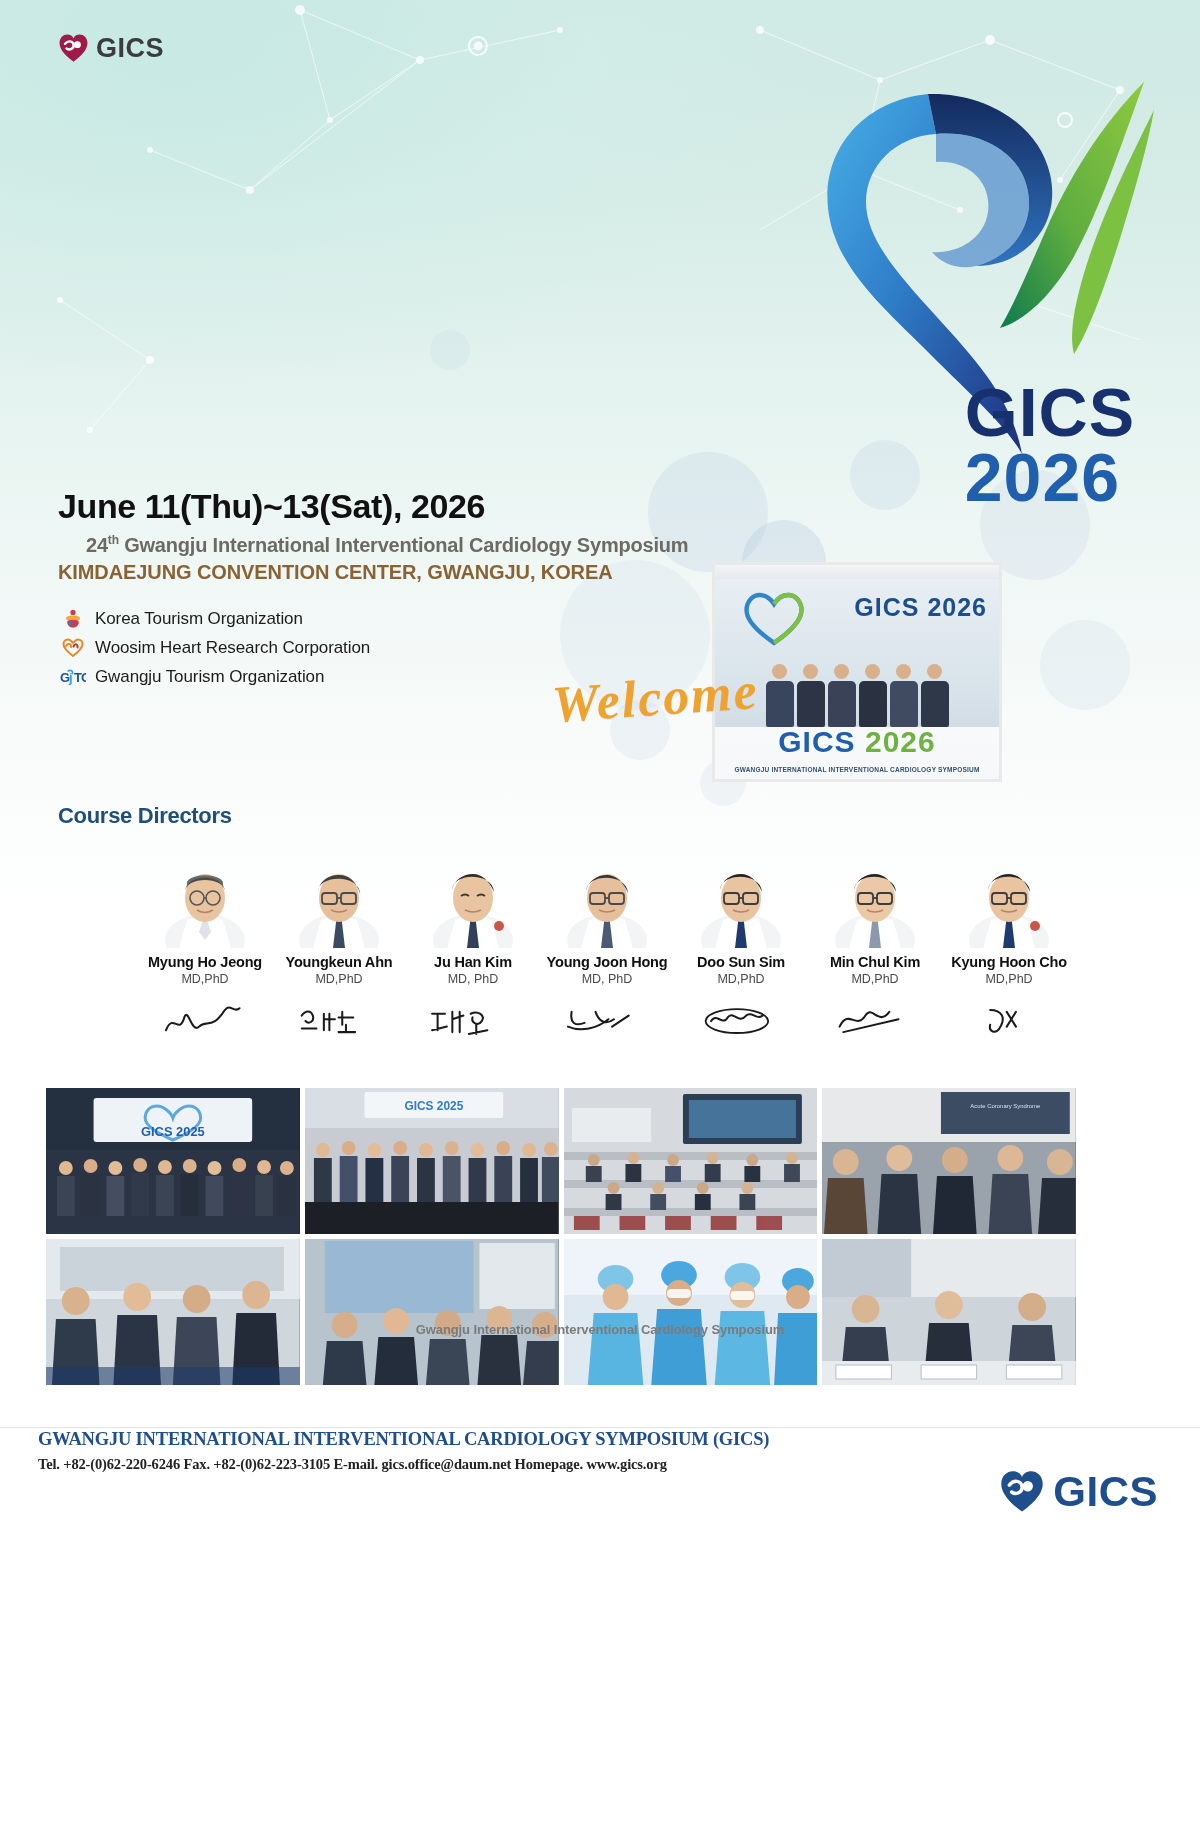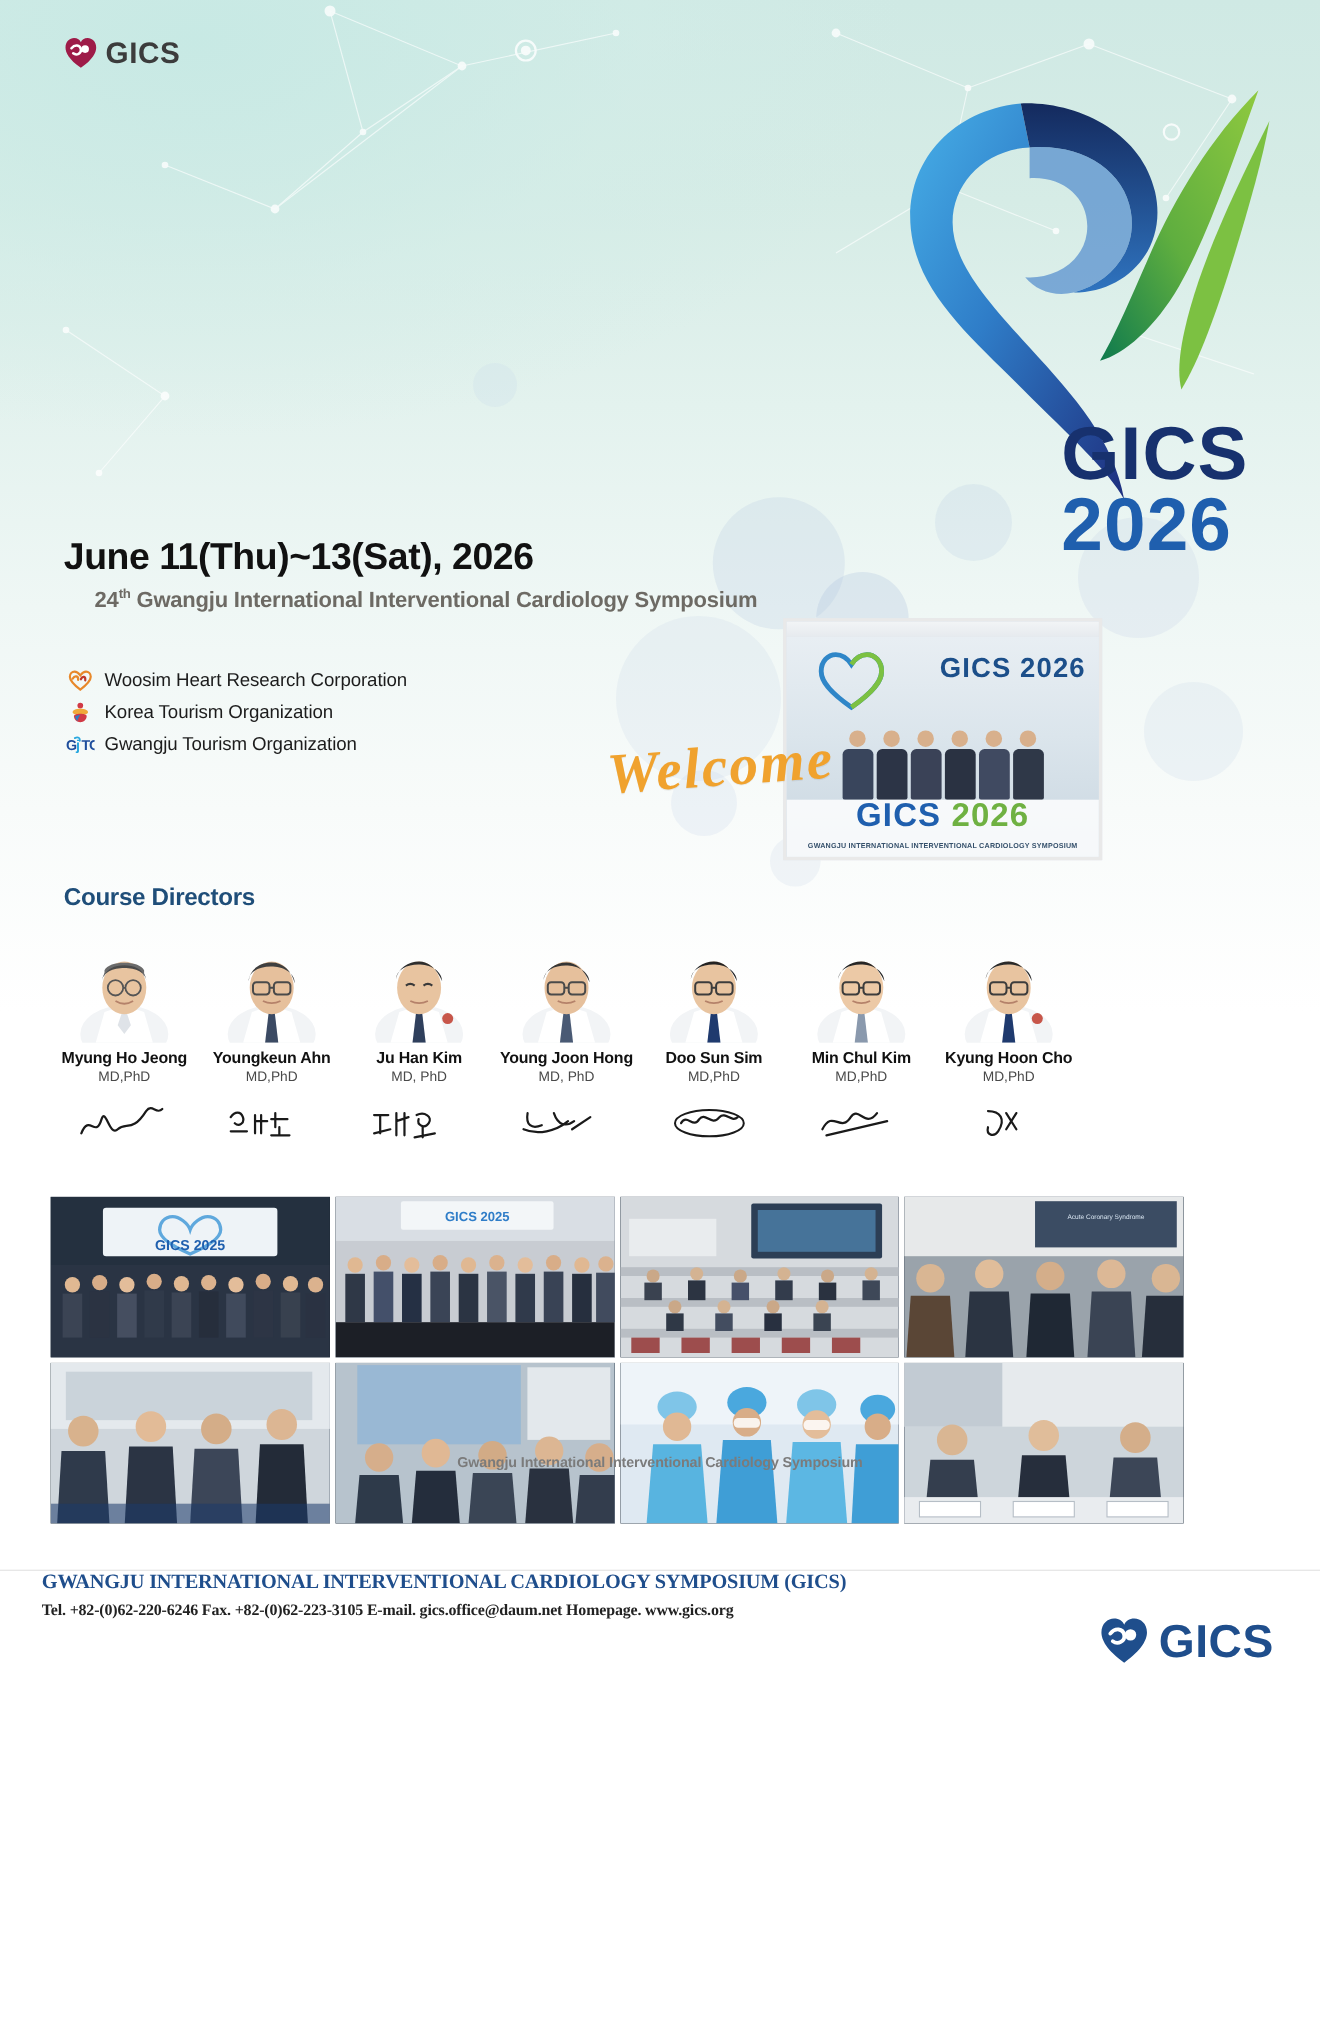--- a/index.html
+++ b/index.html
@@ -85,21 +85,21 @@
   .pc-bottom { position: absolute; bottom: 0; left: 0; right: 0; height: 52px; background: rgba(255,255,255,.82); }
   .pc-gics2026 { position: absolute; bottom: 20px; left: 0; right: 0; text-align: center; font-size: 30px; font-weight: 700; letter-spacing: 1px; }
   .pc-gics2026 .b { color: #1f5fae; }
   .pc-gics2026 .gr { color: #6fb142; }
   .pc-caption { position: absolute; bottom: 6px; left: 0; right: 0; text-align: center; font-size: 6.5px; font-weight: 700; color: #35506b; letter-spacing: .2px; }
   .welcome { position: absolute; left: 552px; top: 668px; font-size: 52px; font-weight: 700; font-style: italic;
     font-family: "Liberation Serif", serif; color: #f0a22e; letter-spacing: 2px; transform: rotate(-4deg); text-shadow: 0 1px 0 rgba(0,0,0,.06); }
 
   
   .cd-title { position: absolute; left: 58px; top: 803px; font-size: 22px; font-weight: 700; color: #1f4e79; letter-spacing: -.3px; }
-  .cd-grid { position: absolute; left: 46px; top: 862px; width: 1030px; display: flex; justify-content: flex-start; }
+  .cd-grid { position: absolute; left: 46px; top: 862px; width: 1030px; display: flex; justify-content: flex-end; }
   .cd { width: 134px; text-align: center; }
   .cd-photo { width: 92px; height: 86px; margin: 0 auto; position: relative; }
   .cd-name { font-size: 14.5px; font-weight: 700; color: #111; margin-top: 6px; letter-spacing: -.2px; white-space: nowrap; }
   .cd-deg { font-size: 12.5px; color: #4a4a4a; margin-top: 2px; }
   .cd-sign { height: 60px; display: flex; align-items: center; justify-content: center; margin-top: 6px; }
 
   
   .gallery { position: absolute; left: 46px; top: 1088px; width: 1030px; display: grid; grid-template-columns: repeat(4, 1fr); gap: 5px; }
   .gcell { height: 146px; position: relative; overflow: hidden; background: #2b3a4a; }
   .gcap { position: absolute; left: 0; right: 0; top: 1322px; text-align: center; font-size: 13px; font-weight: 700; color: #7b7b7b; letter-spacing: -.1px; }
@@ -210,42 +210,43 @@
                C340 258 356 214 372 162 C386 116 398 74 404 40 Z" fill="#7cc142"></path>
     </svg>
     <div class="logo-word">
       <div class="g">GICS</div>
       <div class="y">2026</div>
     </div>
   </div>
 
   <div class="date">June 11(Thu)~13(Sat), 2026</div>
   <div class="subtitle"><span>24</span><sup>th</sup><span> Gwangju International Interventional Cardiology Symposium</span></div>
+  <div class="venue">KIMDAEJUNG CONVENTION CENTER, GWANGJU, KOREA</div>
 
   <div class="orgs">
-    <div class="org-row">
-      <span class="org-ico">
-        <svg width="22" height="20" viewBox="0 0 22 20">
-          <path d="M11 18 C4 12.5 1.5 9 1.5 6.2 C1.5 3.3 3.6 1.6 5.8 1.6 C7.6 1.6 9.1 2.6 11 5 C12.9 2.6 14.4 1.6 16.2 1.6 C18.4 1.6 20.5 3.3 20.5 6.2 C20.5 9 18 12.5 11 18 Z" fill="none" stroke="#e8882a" stroke-width="2"></path>
-          <path d="M4 8 C6 4.5 9.5 5.5 9 9" fill="none" stroke="#e8882a" stroke-width="2" stroke-linecap="round"></path>
-          <path d="M11.5 8.5 C13 5 16 6 15.5 9.5" fill="none" stroke="#c0392b" stroke-width="2" stroke-linecap="round"></path>
-        </svg>
-      </span>
-      <span class="org-label">Woosim Heart Research Corporation</span>
-    </div>
     <div class="org-row">
       <span class="org-ico">
         <svg width="18" height="20" viewBox="0 0 18 20">
           <circle cx="9" cy="3.4" r="2.6" fill="#d13a46"></circle>
           <path d="M2 9.5 C2 7.6 4.8 6.4 9 6.4 C13.2 6.4 16 7.6 16 9.5 C16 11 13.5 11.8 9 11.8 C4.5 11.8 2 11 2 9.5 Z" fill="#f0a93a"></path>
           <path d="M3.2 13 C3.2 11.6 5.6 10.8 9 10.8 C12.4 10.8 14.8 11.6 14.8 13 C14.8 16.3 12 18.6 9 18.6 C6 18.6 3.2 16.3 3.2 13 Z" fill="#d13a46"></path>
           <path d="M4.3 13.4 C5.4 12.4 7.2 11.9 9 11.9 C9 11.9 7 14.5 6.4 17.4 C5.2 16.5 4.4 15.1 4.3 13.4 Z" fill="#2e7ec4"></path>
         </svg>
       </span>
       <span class="org-label">Korea Tourism Organization</span>
+    </div>
+    <div class="org-row">
+      <span class="org-ico">
+        <svg width="22" height="20" viewBox="0 0 22 20">
+          <path d="M11 18 C4 12.5 1.5 9 1.5 6.2 C1.5 3.3 3.6 1.6 5.8 1.6 C7.6 1.6 9.1 2.6 11 5 C12.9 2.6 14.4 1.6 16.2 1.6 C18.4 1.6 20.5 3.3 20.5 6.2 C20.5 9 18 12.5 11 18 Z" fill="none" stroke="#e8882a" stroke-width="2"></path>
+          <path d="M4 8 C6 4.5 9.5 5.5 9 9" fill="none" stroke="#e8882a" stroke-width="2" stroke-linecap="round"></path>
+          <path d="M11.5 8.5 C13 5 16 6 15.5 9.5" fill="none" stroke="#c0392b" stroke-width="2" stroke-linecap="round"></path>
+        </svg>
+      </span>
+      <span class="org-label">Woosim Heart Research Corporation</span>
     </div>
     <div class="org-row">
       <span class="org-ico">
         <svg width="26" height="16" viewBox="0 0 26 16">
           <text x="0" y="13" font-family="Liberation Sans, sans-serif" font-size="13" font-weight="700" fill="#1f4e9c">G</text>
           <text x="9" y="13" font-family="Liberation Sans, sans-serif" font-size="13" font-weight="700" fill="#29a8df">j</text>
           <text x="14" y="13" font-family="Liberation Sans, sans-serif" font-size="13" font-weight="700" fill="#1f4e9c">T</text>
           <text x="21" y="13" font-family="Liberation Sans, sans-serif" font-size="13" font-weight="700" fill="#1f4e9c">O</text>
           <path d="M8 2 C11 0.5 13 2 12.5 4.5" fill="none" stroke="#29a8df" stroke-width="1.6" stroke-linecap="round"></path>
         </svg>

